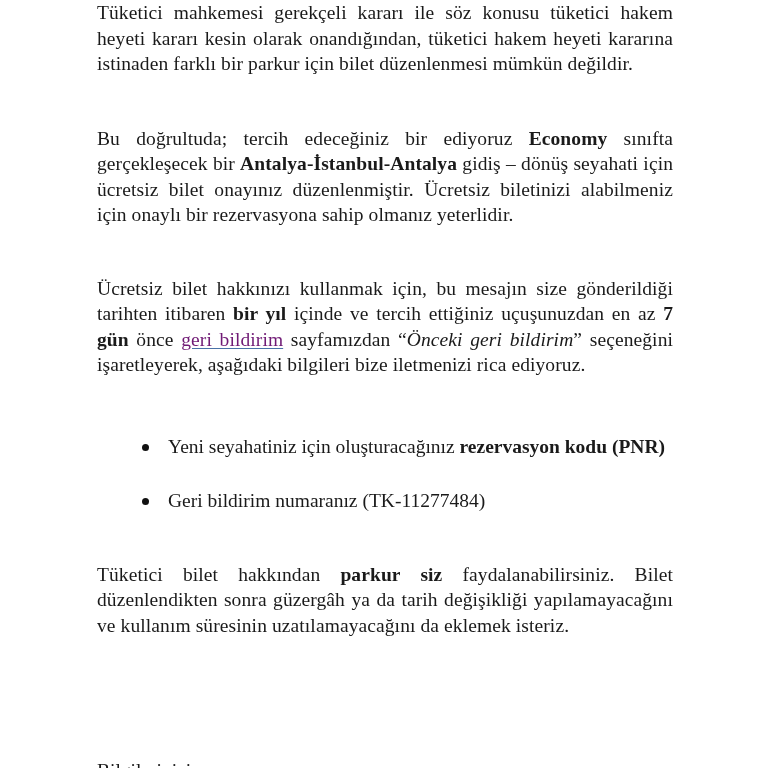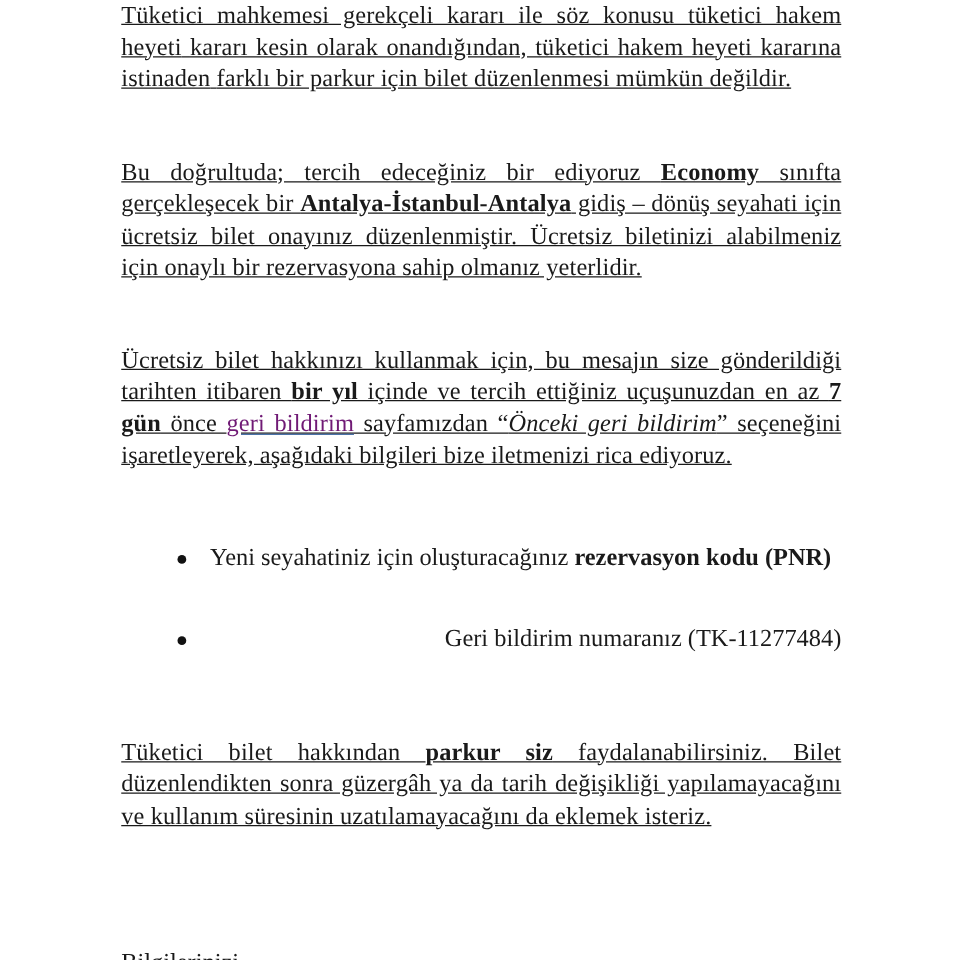--- a/index.html
+++ b/index.html
@@ -31,21 +31,20 @@
     width: 576px;
   }
 
   p.para {
     margin: 0;
     text-align: justify;
     text-justify: inter-word;
     font-size: 19.5px;
     line-height: 25.5px;
     letter-spacing: 0.1px;
-    text-decoration: underline;
   }
 
   
   .para-clip-top {
     margin-top: -8px;
   }
 
   .gap-1 { height: 49px; }
   .gap-2 { height: 48px; }
   .gap-3 { height: 56px; }
@@ -69,25 +68,24 @@
   ul.bullets {
     list-style: none;
     margin: 0;
     padding: 0;
   }
   ul.bullets li {
     position: relative;
     padding-left: 71px;
     font-size: 19.5px;
     line-height: 25.5px;
-    margin-bottom: 40px;
+    margin-bottom: 29px;
   }
   ul.bullets li:last-child {
-    margin-bottom: 17px;
-    text-align: right;
+    margin-bottom: 0;
   }
   ul.bullets li .dot {
     position: absolute;
     left: 45px;
     top: 10px;
     width: 7px;
     height: 7px;
     border-radius: 50%;
     background: #111111;
   }

